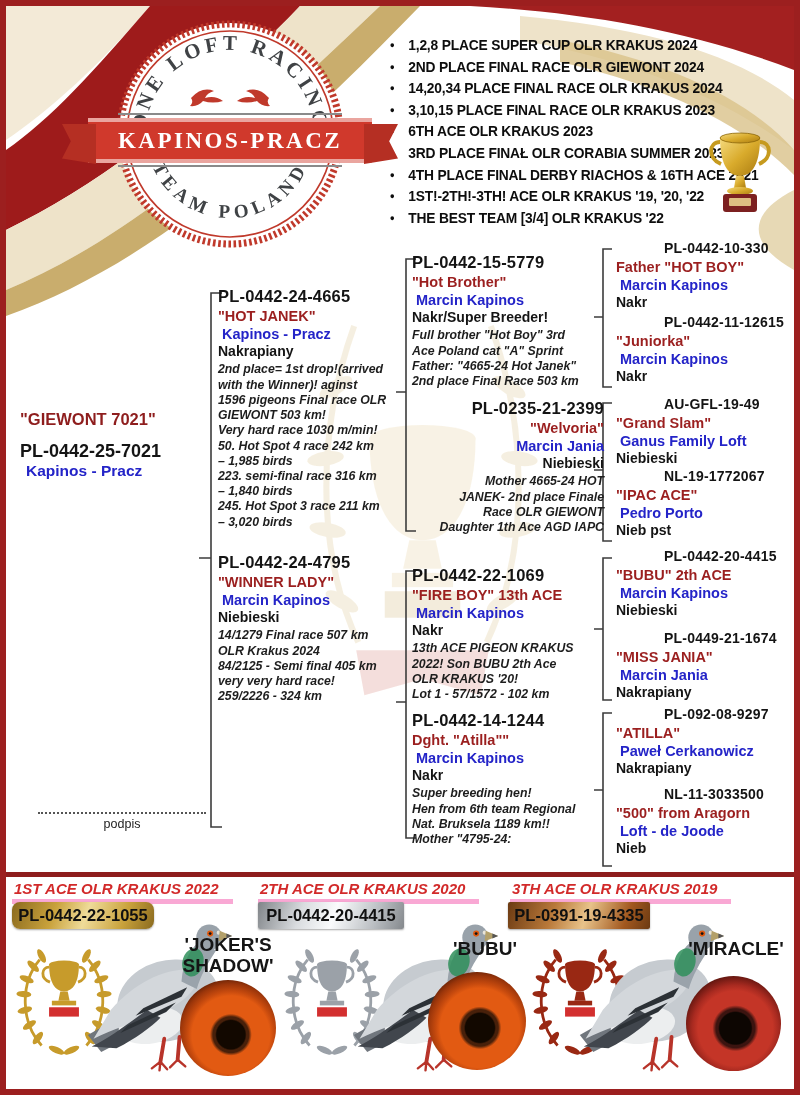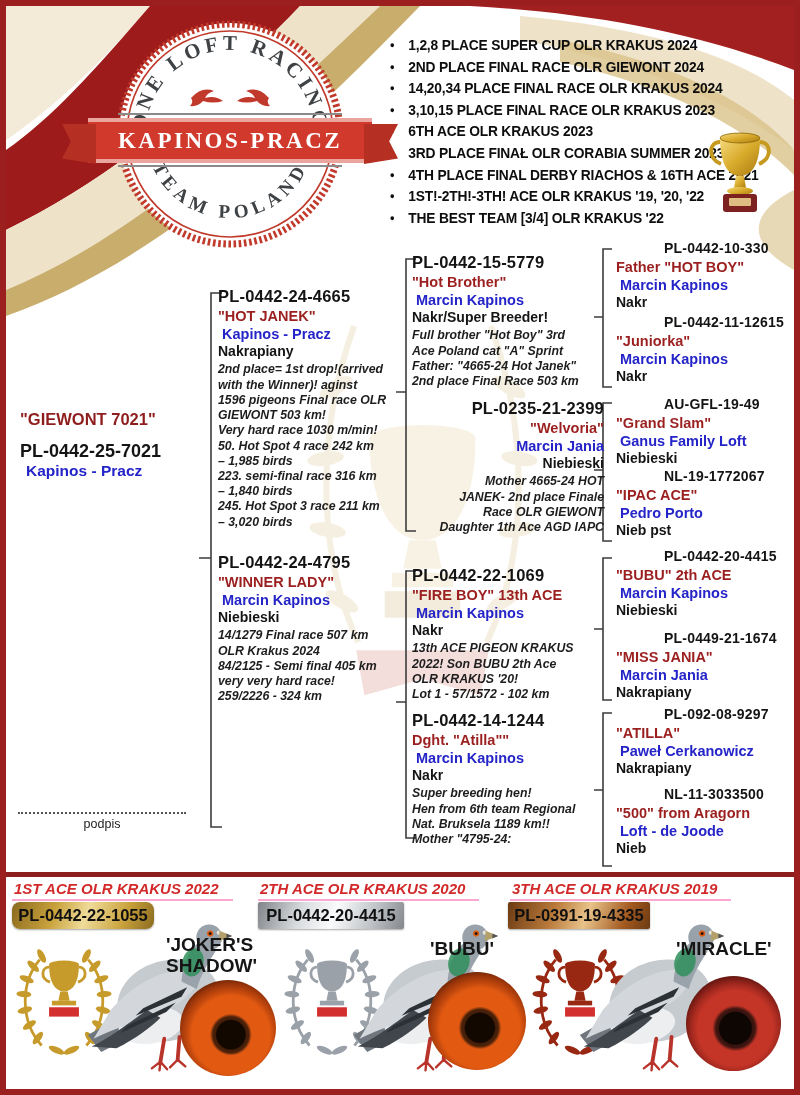--- a/index.html
+++ b/index.html
@@ -63,42 +63,42 @@
   .entry .pcolor { font-weight:bold; font-size:14px; color:#141414; }
   .entry .desc   { font-style:italic; font-weight:bold; font-size:12.3px; color:#1d1d1d;
                    line-height:1.24; white-space:pre-line; margin-top:2px; }
   .entry.g4 .ring { font-size:14px;margin-left:48px; }
 
   .subject { position:absolute; left:20px; top:410px; width:190px; z-index:3; }
   .subject .sname   { font-weight:bold; font-size:16.5px; color:#8e1d1d; margin-bottom:12px; }
   .subject .ring    { font-weight:bold; font-size:18px; color:#141414; }
   .subject .fancier { font-weight:bold; font-size:15.5px; color:#2424c8; padding-left:6px; }
 
-  .signature { position:absolute; left:18px; top:812px; width:168px; border-top:2px dotted #555; z-index:3; }
+  .signature { position:absolute; left:38px; top:812px; width:168px; border-top:2px dotted #555; z-index:3; }
   .signature .sig-label { text-align:center; font-size:12.5px; color:#222; margin-top:3px; }
 
   
   .footer-bar { position:absolute; left:6px; right:6px; top:872px; height:5px; background:#8e1d1d; z-index:4; }
   .panel-title {
     position:absolute; z-index:5; font-size:15px; font-weight:800; font-style:italic;
-    color:#d22a2a; border-bottom:2px solid #f9a8d4; padding:0 14px 2px 2px; white-space:nowrap;
+    color:#d22a2a; border-bottom:5px solid #f9a8d4; padding:0 14px 2px 2px; white-space:nowrap;
   }
   .ring-badge {
     position:absolute; z-index:5; height:27px; line-height:27px; text-align:center;
     font-weight:bold; font-size:16.5px; color:#101010; border-radius:2px;
     box-shadow:0 1px 2px rgba(0,0,0,.35);
   }
   .ring-badge.gold   { background:linear-gradient(110deg,#8a6a1f,#c9a23c 30%,#efdb99 52%,#c9a23c 78%,#8a6a1f); }
   .ring-badge.silver { background:linear-gradient(110deg,#808488,#d9dcdf 30%,#fafbfc 52%,#b9bdc1 80%,#84888c); }
   .ring-badge.bronze { background:linear-gradient(110deg,#6b3a12,#b9793a 32%,#e8c38a 55%,#a2581f 82%,#6b3a12); }
   .award { position:absolute; z-index:4; }
   .pigeon { position:absolute; z-index:4; }
   .pigeon-name {
     position:absolute; z-index:6; font-weight:800; font-size:19px; color:#151515;
-    line-height:21px;
+    text-align:center; line-height:21px;
   }
   .eye { position:absolute; border-radius:50%; z-index:4; }
   .eye.orange { background:radial-gradient(circle at 53% 57%, #120800 0 19%, #48200a 21% 24%, #e25a12 28% 52%, #c64a0e 58%, #9a350a 68%, #571d06 78%, #2a1003 84%, rgba(246,238,224,.95) 91%, rgba(255,255,255,0) 97%); }
   .eye.red    { background:radial-gradient(circle at 52% 55%, #0d0602 0 22%, #3c1410 24% 27%, #c43527 32% 52%, #a82a20 60%, #741b14 70%, #3c0f08 80%, #1e0a04 86%, rgba(246,238,224,.95) 92%, rgba(255,255,255,0) 97%); }
 </style>
 </head>
 <body>
 
 <div class="page">
 

